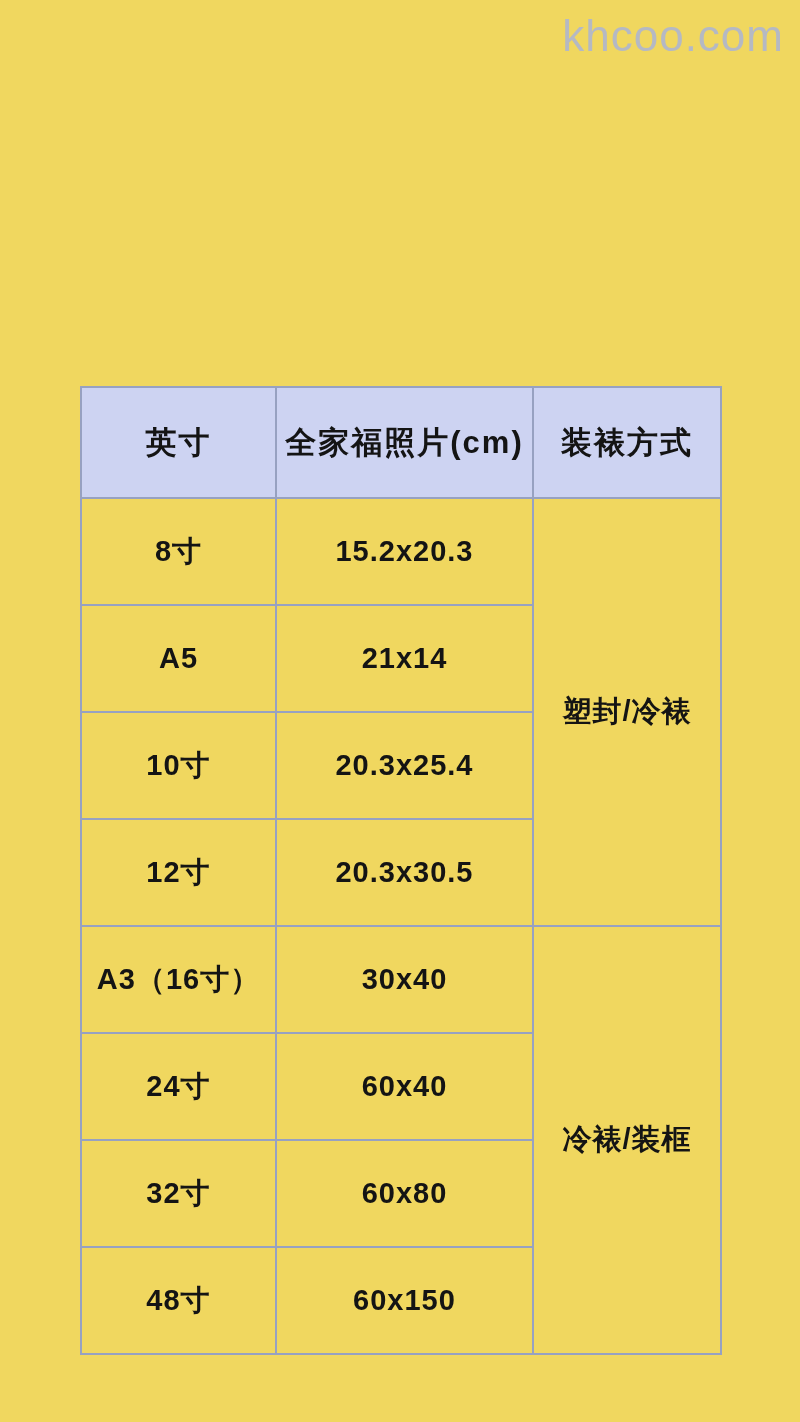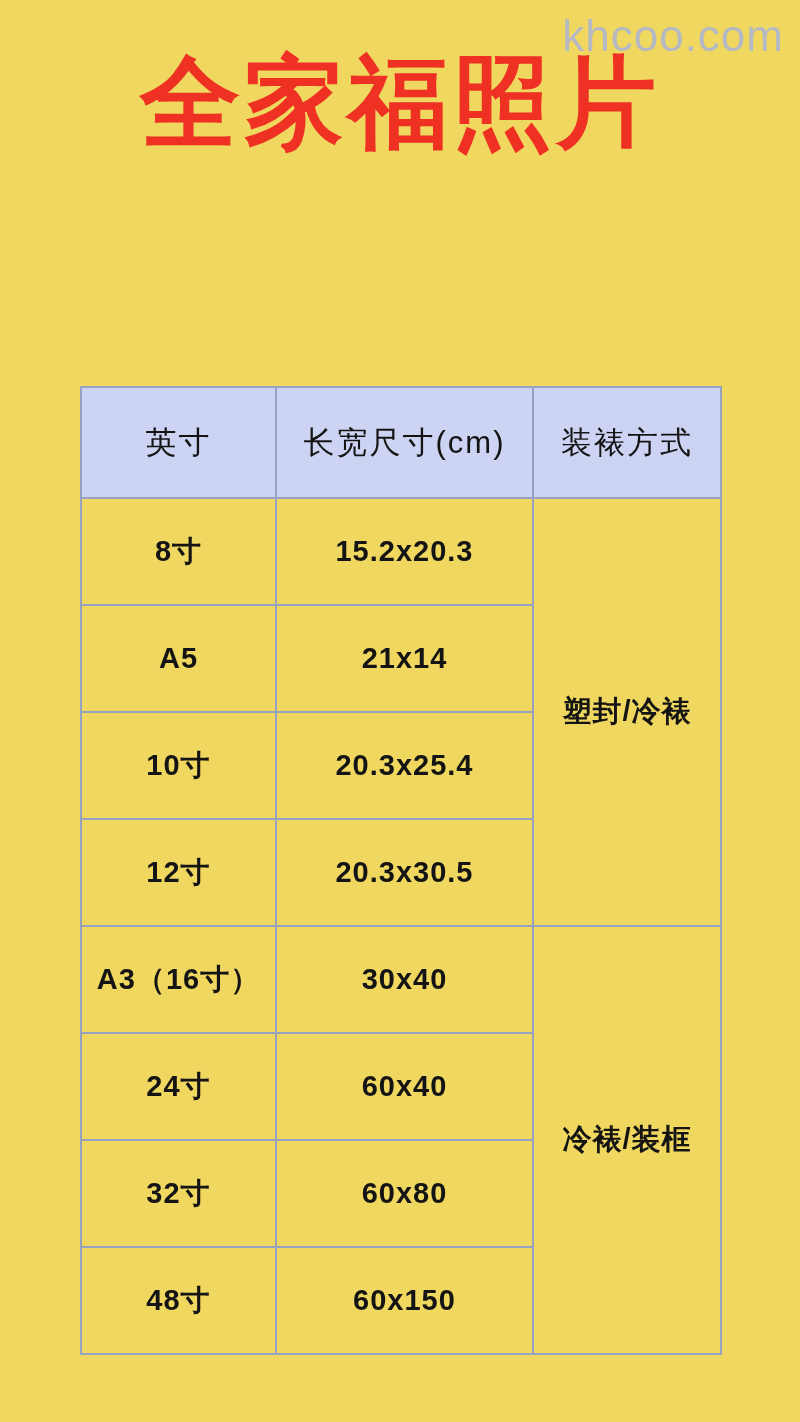--- a/index.html
+++ b/index.html
@@ -63,21 +63,21 @@
     vertical-align: middle;
     color: #141414;
     padding: 0;
   }
   .size-table thead tr {
     height: 111px;
   }
   .size-table thead th {
     background: #cdd3f2;
     font-size: 31px;
-    font-weight: 400;
+    font-weight: 700;
     letter-spacing: 2px;
   }
   .size-table tbody tr {
     height: 107px;
   }
   .size-table tbody td {
     font-size: 29px;
     font-weight: 800;
     letter-spacing: 1px;
   }
@@ -86,33 +86,32 @@
   .col-mount   { width: 188px; }
 </style>
 </head>
 <body>
 
 <div class="page">
 
   <div class="watermark">khcoo.com</div>
 
   <h1 class="title">
-    <span class="title-line1">全家福照片</span>
   </h1>
 
   <table class="size-table">
     <colgroup>
       <col class="col-inches">
       <col class="col-size">
       <col class="col-mount">
     </colgroup>
     <thead>
       <tr>
         <th>英寸</th>
-        <th>长宽尺寸(cm)</th>
+        <th>全家福照片(cm)</th>
         <th>装裱方式</th>
       </tr>
     </thead>
     <tbody>
       <tr>
         <td>8寸</td>
         <td>15.2x20.3</td>
         <td rowspan="4">塑封/冷裱</td>
       </tr>
       <tr>

